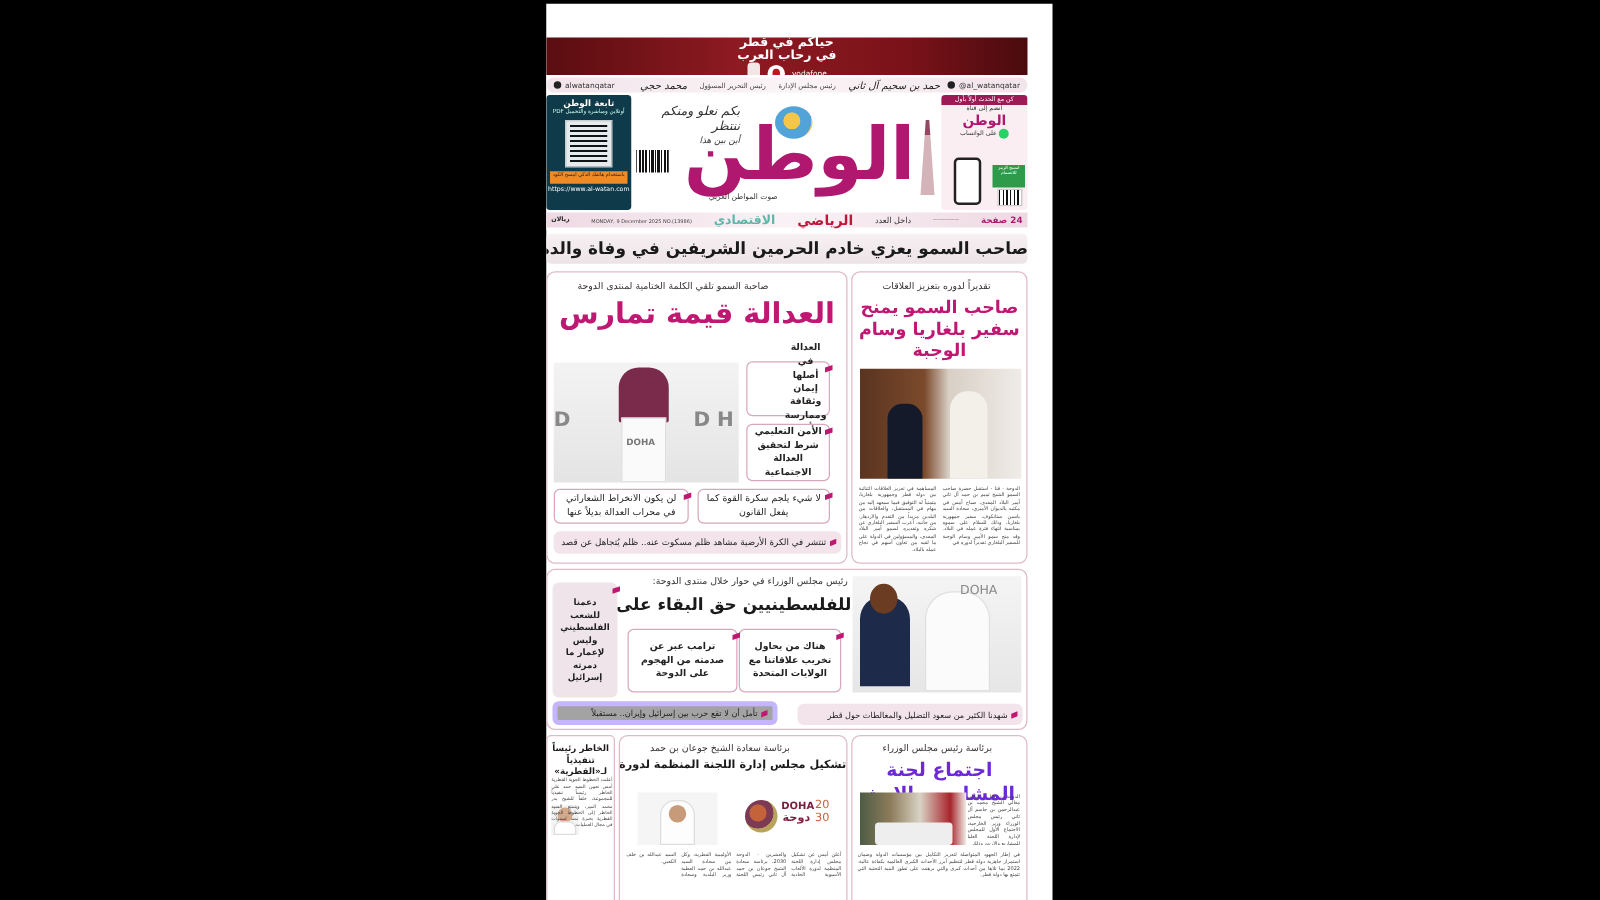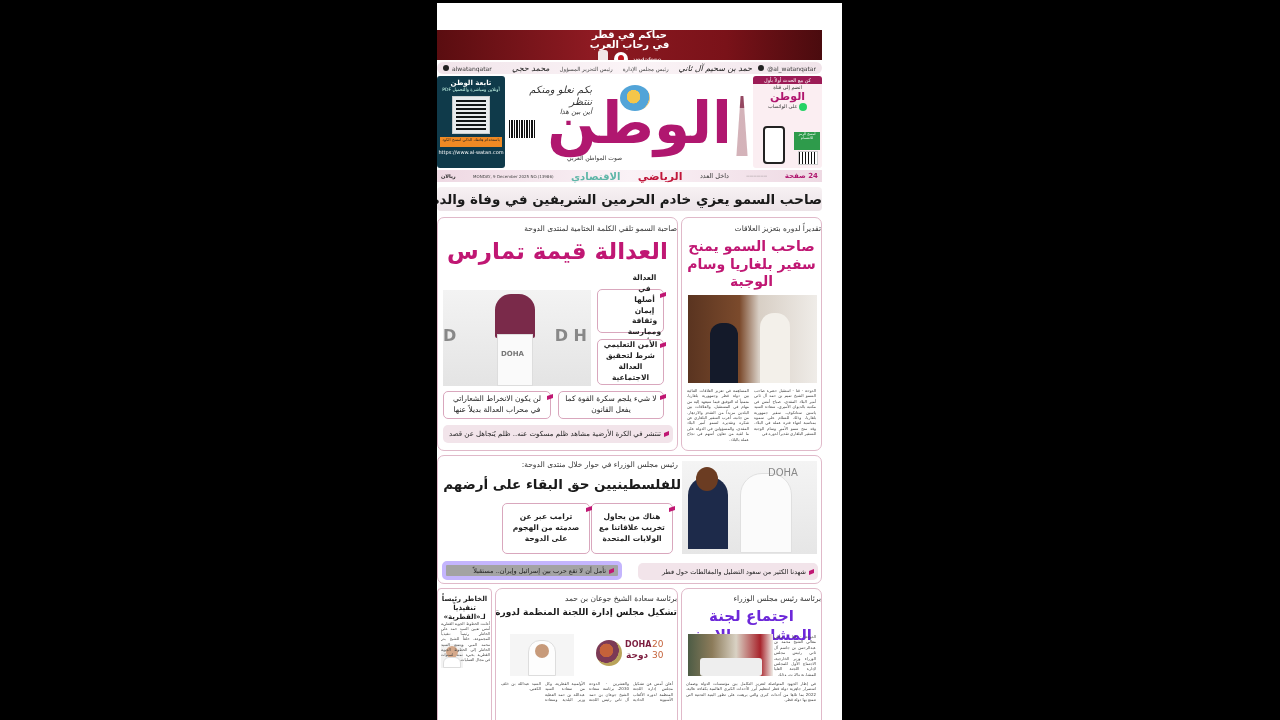--- a/index.html
+++ b/index.html
@@ -70,21 +70,21 @@
   .index-bar .note { font-size: 3.5px; color: #555; }
   .index-bar .inside { font-size: 6.5px; color: #333; }
   .index-bar .sport { font-size: 11px; font-weight: 900; color: #c0163a; }
   .index-bar .econ { font-size: 10px; font-weight: bold; color: #5fb6a8; }
   .index-bar .date { font-size: 4px; color: #444; direction: ltr; }
   .index-bar .price { font-size: 5px; font-weight: bold; color: #222; }
 
   .main-headline { position: absolute; left: 0; top: 184px; width: 385px; height: 24px; background: linear-gradient(180deg, #f7f1f3, #ece3e7); border-radius: 4px; font-size: 13.5px; font-weight: 900; color: #1a1a1a; direction: rtl; text-align: center; line-height: 24px; white-space: nowrap; overflow: hidden; letter-spacing: -0.4px; }
 
   .box { position: absolute; border: 1px solid #e0b9c9; border-radius: 7px; background: #fff; overflow: hidden; }
-  .kicker { font-size: 7.5px; color: #333; direction: rtl; text-align: right; }
+  .kicker { font-size: 7.5px; color: #333; direction: rtl; text-align: left; margin-left: 24px; }
   .pink-head { color: #c01773; font-weight: 900; direction: rtl; text-align: center; line-height: 1.25; }
   .body-text { font-size: 4px; color: #444; direction: rtl; text-align: justify; line-height: 1.35; }
   .quote { position: absolute; border: 1px solid #d9a7bd; border-radius: 5px; background: #fff; font-size: 7.5px; font-weight: bold; color: #222; direction: rtl; text-align: center; line-height: 1.45; padding: 2px 4px; display: flex; align-items: center; justify-content: center; }
   .quote::before { content: ""; position: absolute; right: -3px; top: 3px; width: 6px; height: 4px; background: #c01773; transform: skewY(-20deg); }
   .pill { position: absolute; border-radius: 5px; background: #f2e4ea; font-size: 7px; color: #222; direction: rtl; display: flex; align-items: center; padding: 0 12px 0 4px; white-space: nowrap; overflow: hidden; }
   .pill::before { content: ""; position: absolute; right: 4px; top: 50%; margin-top: -2px; width: 5px; height: 4px; background: #c01773; transform: skewY(-20deg); }
   .pill.white { background: #a3a3a3; border: 4px solid #c4b5fd; }
   .photo { position: absolute; overflow: hidden; }
 </style>
 </head>
@@ -203,20 +203,21 @@
 
   <div class="box" style="left:0; top:452px; width:385px; height:129px;">
     <div class="photo" style="left:244px; top:5px; width:135px; height:93px; background: linear-gradient(180deg, #f4f4f4, #e6e6e6);">
       <div style="position:absolute; left:6px; top:16px; width:40px; height:72px; background:#1d2a4a; border-radius:18px 18px 0 0;"></div>
       <div style="position:absolute; left:14px; top:6px; width:22px; height:24px; background:#6b3c22; border-radius:50%;"></div>
       <div style="position:absolute; left:58px; top:12px; width:52px; height:80px; background:#fbfbfb; border-radius:22px 22px 0 0; border:1px solid #e0e0e0;"></div>
       <div style="position:absolute; left:86px; top:6px; font-size:10px; color:#888;">DOHA</div>
     </div>
     <div class="kicker" style="position:absolute; left:60px; top:4px; width:180px;">رئيس مجلس الوزراء في حوار خلال منتدى الدوحة:</div>
     <div class="pink-head" style="position:absolute; left:60px; top:20px; width:183px; font-size:13.5px; color:#1a1a1a; white-space:nowrap;">للفلسطينيين حق البقاء على أرضهم</div>
+    <div class="quote" style="left:4px; top:10px; width:52px; height:92px; background:#efe4ea; border-color:#efe4ea; font-size:7px;">دعمنا للشعب الفلسطيني وليس لإعمار ما دمرته إسرائيل</div>
     <div class="quote" style="left:153px; top:47px; width:82px; height:51px;">هناك من يحاول تخريب علاقاتنا مع الولايات المتحدة</div>
     <div class="quote" style="left:64px; top:47px; width:88px; height:51px;">ترامب عبر عن صدمته من الهجوم على الدوحة</div>
     <div class="pill" style="left:200px; top:107px; width:180px; height:17px; font-size:6.5px;">شهدنا الكثير من سعود التضليل والمغالطات حول قطر</div>
     <div class="pill white" style="left:4px; top:105px; width:180px; height:19px; font-size:6.5px;">تأمل أن لا تقع حرب بين إسرائيل وإيران.. مستقبلاً</div>
   </div>
 
   <div class="box" style="left:244px; top:585px; width:141px; height:140px;">
     <div class="kicker" style="margin-top:5px;">برئاسة رئيس مجلس الوزراء</div>
     <div class="pink-head" style="font-size:15px; color:#6d28d9; margin-top:4px;">اجتماع لجنة المشاريع والإرث</div>
     <div class="photo" style="left:6px; top:45px; width:85px; height:42px; background: linear-gradient(90deg, #4d5c45, #8c7b5a, #d9d2c4, #a8242c 85%, #f0efe9);">

